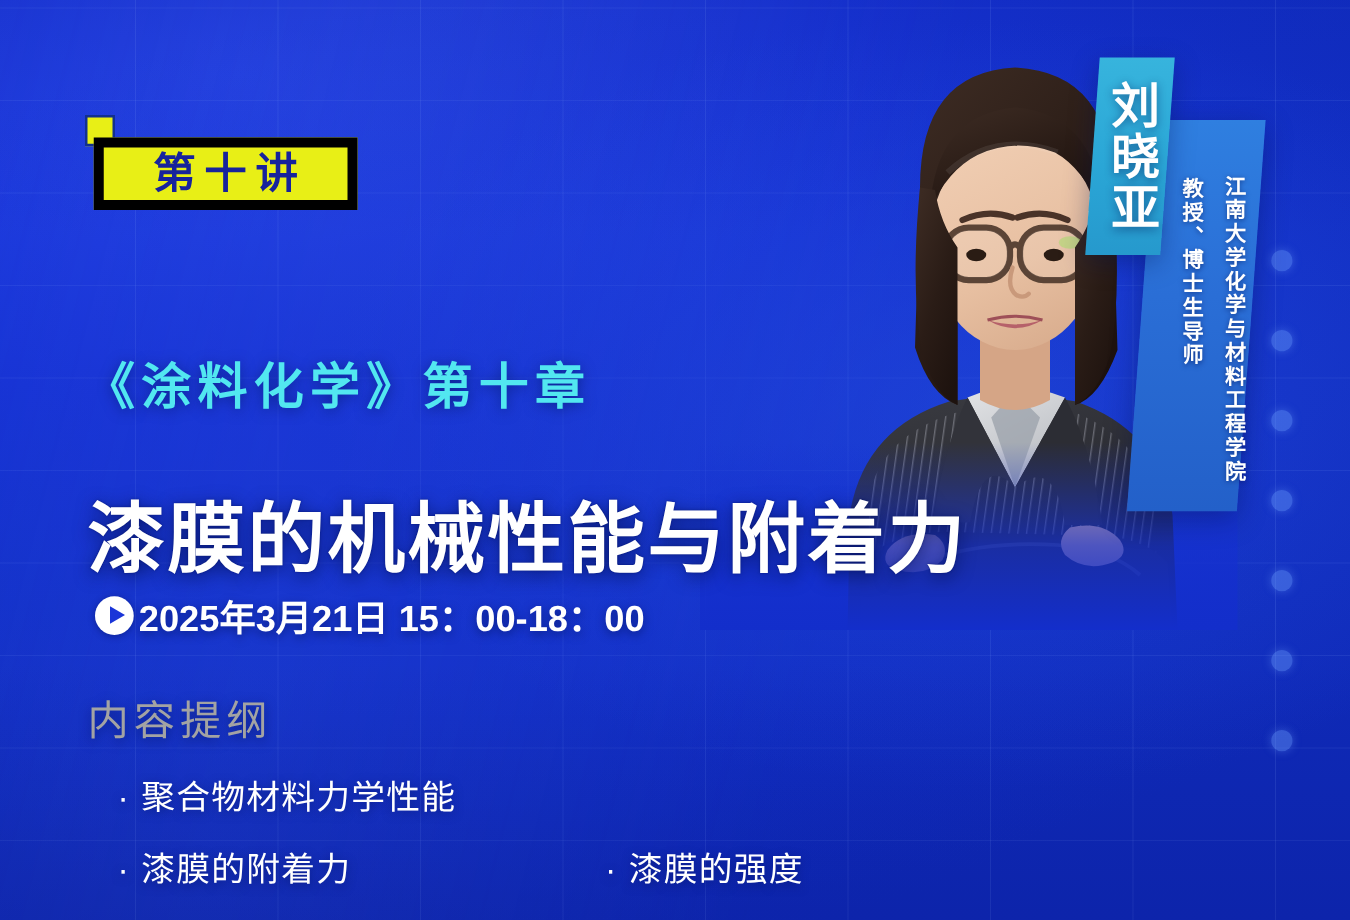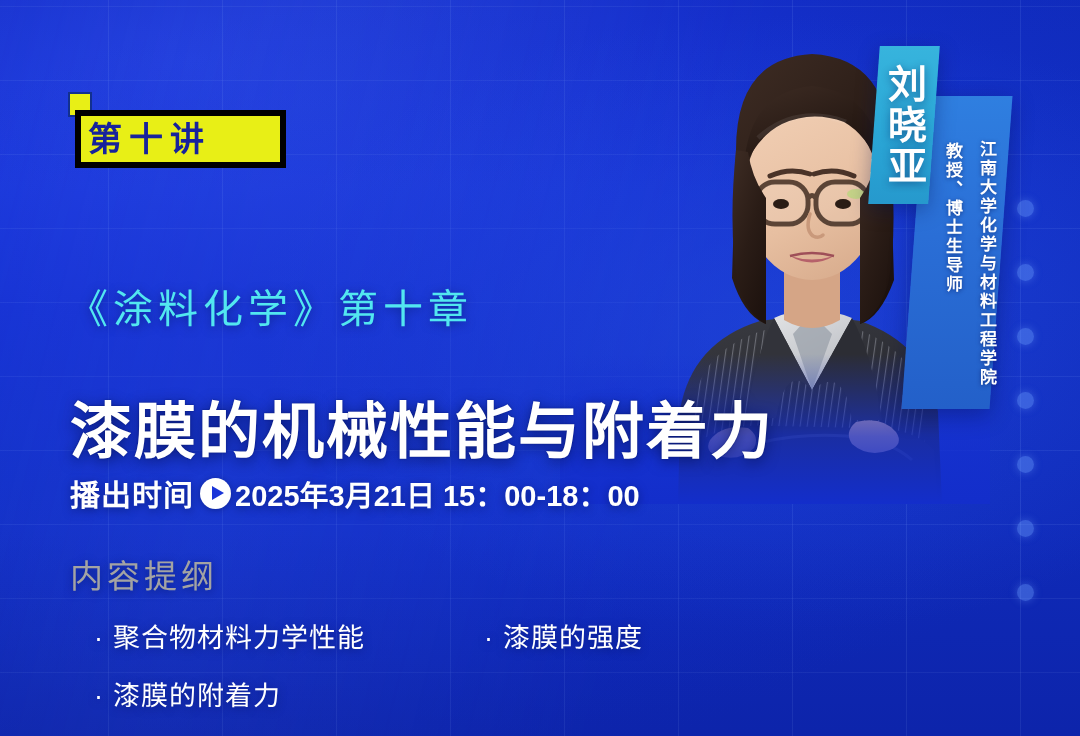--- a/index.html
+++ b/index.html
@@ -76,35 +76,35 @@
     position:absolute;left:68px;top:92px;
     width:24px;height:25px;
     background:#e8ef16;
     border:2px solid #12308f;
     box-sizing:border-box;
   }
   .badge-bar{
     position:absolute;left:75px;top:110px;
     width:211px;height:58px;
     background:#e8ef16;
-    border:6px solid #000000;
+    border:8px solid #000000;
     box-sizing:border-box;
-    display:flex;align-items:center;
+    display:flex;align-items:center;justify-content:center;
   }
   .badge-bar span{
     font-size:34px;font-weight:bold;color:#17239c;
     letter-spacing:7px;text-indent:7px;
     line-height:1;
     font-family:"Liberation Sans","DejaVu Sans",sans-serif;
   }
 
   
   .subtitle{
     position:absolute;left:68px;top:277px;
-    font-size:40px;font-weight:normal;
+    font-size:40px;font-weight:bold;
     color:#52e7f0;
     letter-spacing:5px;
     text-shadow:0 2px 10px rgba(0,20,90,.55);
     white-space:nowrap;
   }
   .maintitle{
     position:absolute;left:70px;top:381px;
     font-size:62px;font-weight:bold;
     color:#ffffff;
     letter-spacing:2px;
@@ -323,37 +323,36 @@
 
   <div class="badge-sq"></div>
   <div class="badge-bar">
     <span>第十讲</span>
   </div>
 
   <div class="subtitle">《涂料化学》第十章</div>
   <div class="maintitle">漆膜的机械性能与附着力</div>
 
   <div class="airtime">
-    <span class="lbl">播出时间</span>
     <span class="play-icon">
         <i></i>
       </span>
     <span class="val">2025年3月21日 15：00-18：00</span>
   </div>
 
   <div class="outline-head">内容提纲</div>
   <div class="outline-list">
     <div class="ol-item ol-col-a">
       <span class="dotmark">·</span><span>聚合物材料力学性能</span>
     </div>
+    <div class="ol-item ol-col-a">
+      <span class="dotmark">·</span><span>漆膜的附着力</span>
+    </div>
     <div class="ol-item ol-col-b">
       <span class="dotmark">·</span><span>漆膜的强度</span>
-    </div>
-    <div class="ol-item ol-col-a">
-      <span class="dotmark">·</span><span>漆膜的附着力</span>
     </div>
   </div>
 
   <div class="info-band">
     <div class="info-band-inner">
       <span class="vtext affil">江南大学化学与材料工程学院</span>
       <span class="vtext role">教授、博士生导师</span>
     </div>
   </div>
 

